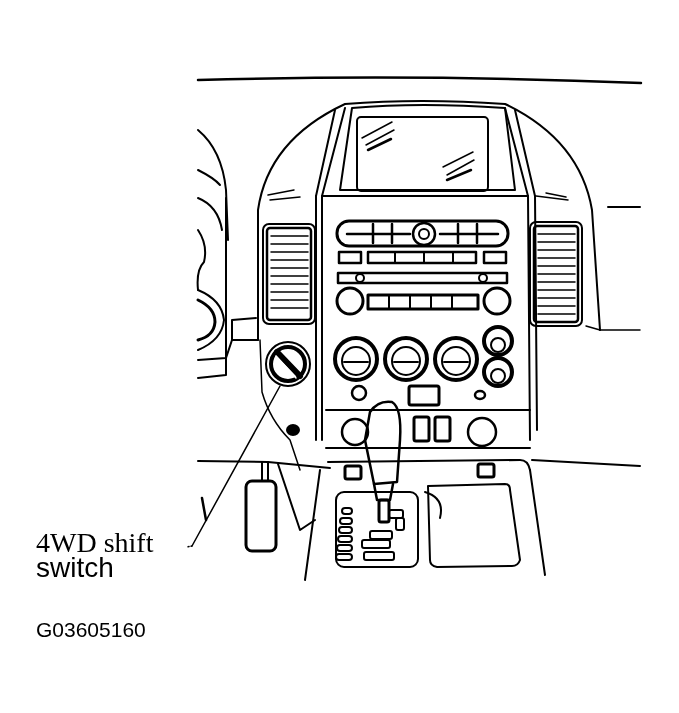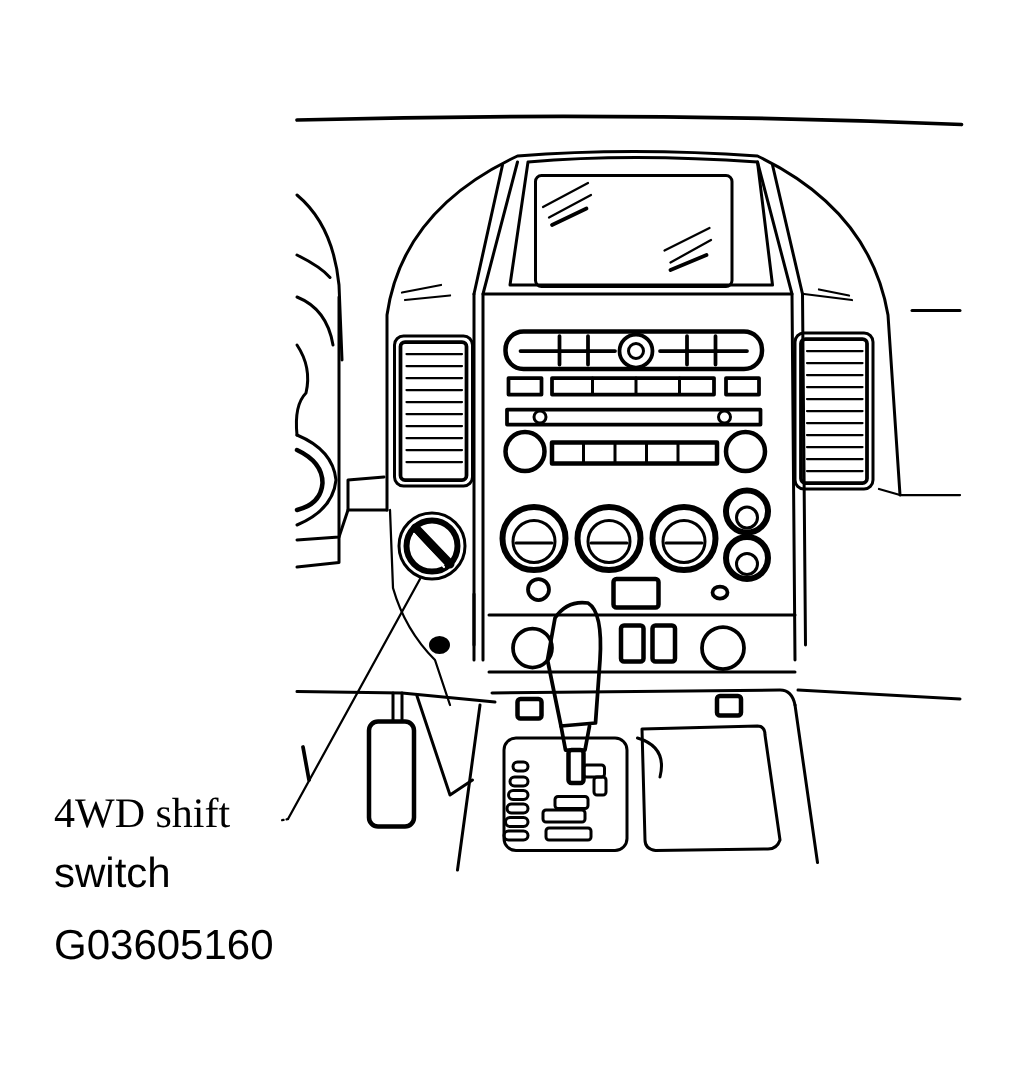--- a/index.html
+++ b/index.html
@@ -1,21 +1,21 @@
 <!DOCTYPE html>
 <html><head>
   <meta charset="utf-8">
   <style>
     html, body { margin: 0; padding: 0; background: #ffffff; }
     body { width: 679px; height: 713px; position: relative; overflow: hidden; font-family: "Liberation Sans", sans-serif; }
     #figure { position: absolute; left: 0; top: 0; width: 679px; height: 713px; }
     .lbl { position: absolute; color: #000; font-family: "Liberation Sans", sans-serif; }
     #callout-line1 { left: 36px; top: 527px; font-size: 28px; line-height: 32px; font-family: Liberation Serif, serif; }
-    #callout-line2 { left: 36px; top: 566px; font-size: 28px; line-height: 32px; }
-    #figure-id { left: 36px; top: 618px; font-size: 28px; line-height: 24px; }
+    #callout-line2 { left: 36px; top: 552px; font-size: 28px; line-height: 32px; }
+    #figure-id { left: 36px; top: 618px; font-size: 21px; line-height: 24px; }
     svg * { vector-effect: non-scaling-stroke; }
   </style>
 </head>
 <body>
 
 <svg id="figure" viewBox="0 0 679 713" xmlns="http://www.w3.org/2000/svg" fill="none" stroke="#000" stroke-width="2" stroke-linecap="round" stroke-linejoin="round">
 
   <path d="M198 80 Q420 74 641 83" stroke-width="2.5"></path>
 
   <g>

